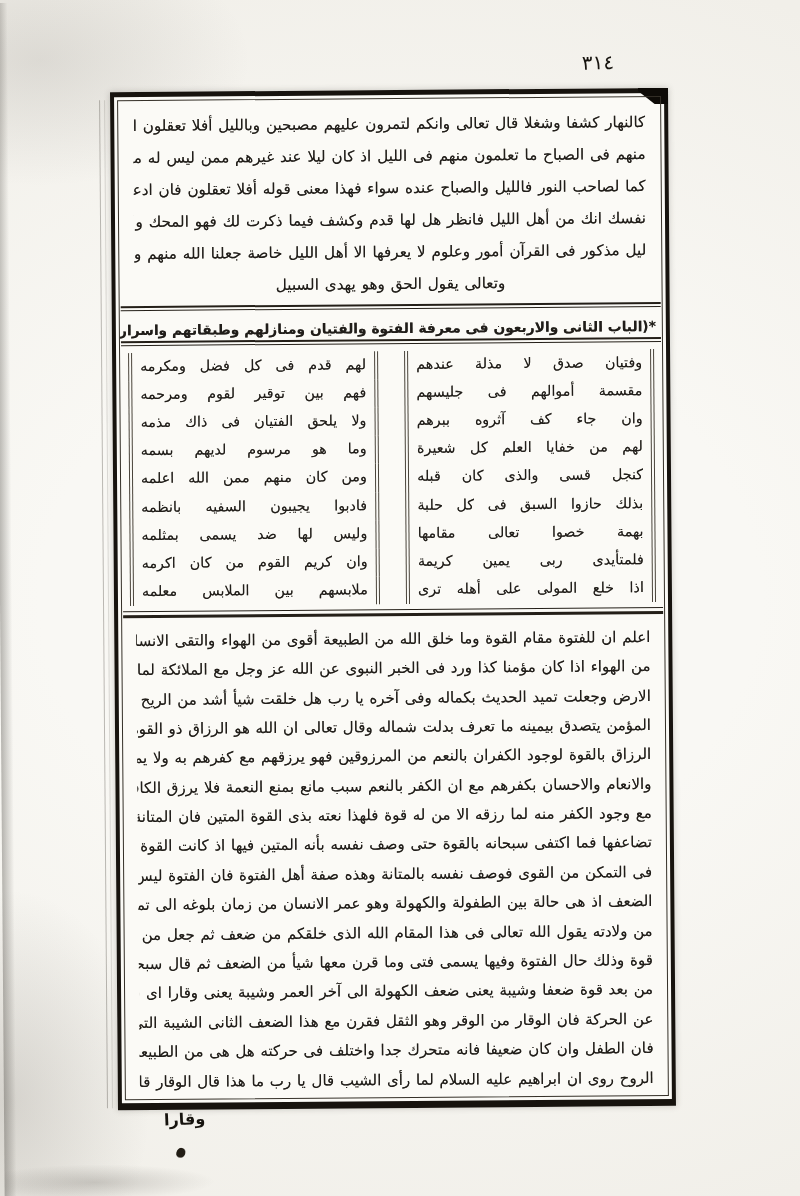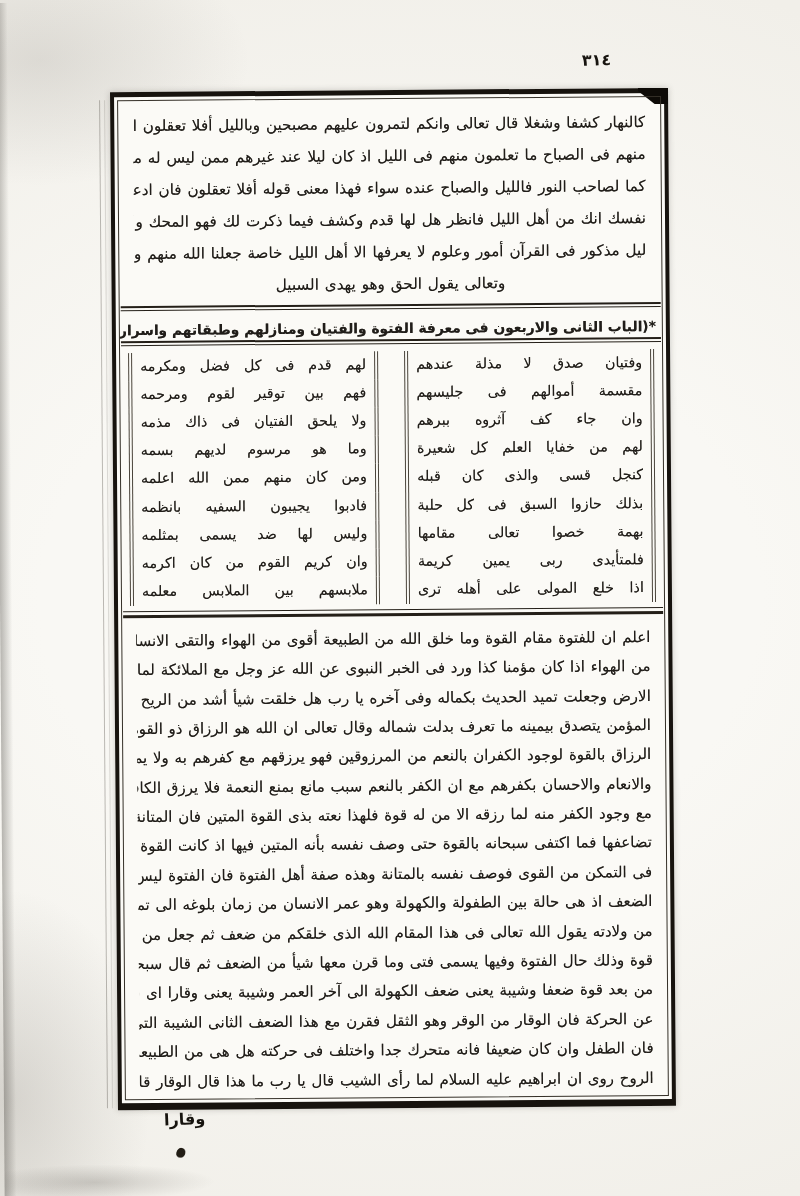--- a/index.html
+++ b/index.html
@@ -16,21 +16,21 @@
   .scan-rot{position:absolute;inset:0;transform:rotate(-0.45deg);transform-origin:400px 600px;}
 
   
   .noise-left{position:absolute;left:0;top:0;width:12px;height:1196px;
     background:linear-gradient(to right, rgba(75,72,66,.38), rgba(0,0,0,0));}
   .noise-bottom{position:absolute;left:0;top:1150px;width:300px;height:46px;
     background:radial-gradient(ellipse 160px 24px at 90px 30px, rgba(90,86,80,.25), rgba(0,0,0,0) 75%);}
   .ghost-line{position:absolute;left:103px;top:98px;width:4px;height:1008px;
     border-left:1px solid rgba(70,65,58,.35);border-right:1px solid rgba(70,65,58,.16);}
 
-  .page-number{position:absolute;left:586px;top:52px;font-size:16px;font-weight:bold;
+  .page-number{position:absolute;left:586px;top:52px;font-size:20px;font-weight:normal;
     letter-spacing:2px;color:#17140f;transform:rotate(-1deg);}
 
   .frame-outer{position:absolute;left:114px;top:90px;width:558px;height:1018px;
     box-sizing:border-box;background:#fbfaf6;
     border:4px solid #17130e;border-bottom-width:7px;border-top-width:5px;
     box-shadow:0 0 6px rgba(60,55,48,.25);}
   .corner-wedge{position:absolute;right:-4px;top:-5px;width:30px;height:16px;background:#0e0b07;
     clip-path:polygon(0 0,100% 0,100% 100%,55% 100%,0 18%);}
   .frame-inner{position:absolute;inset:3px;border:1px solid #353028;box-sizing:border-box;
     display:flex;flex-direction:column;}

